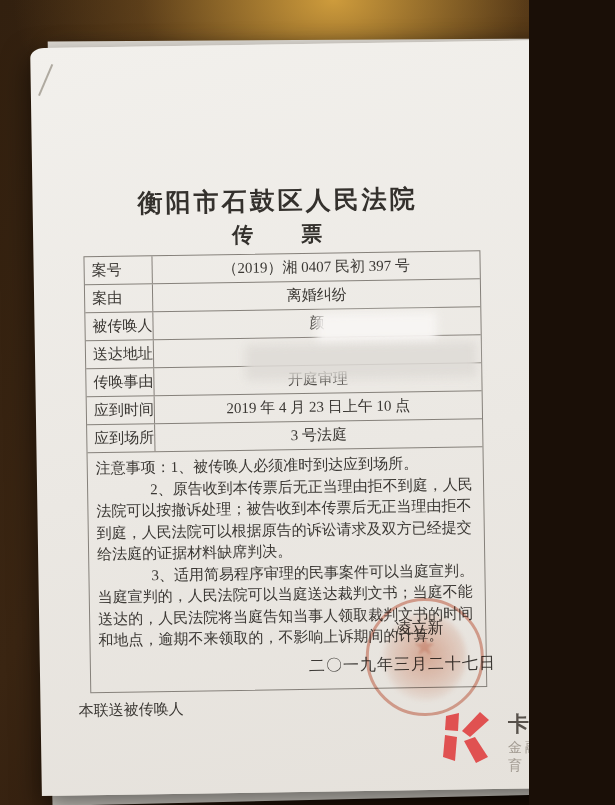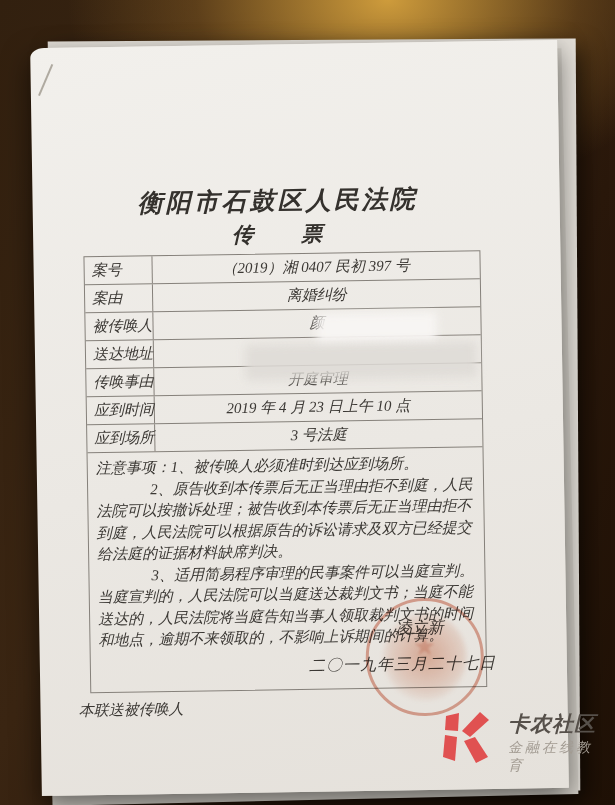--- a/index.html
+++ b/index.html
@@ -1,22 +1,21 @@
 <!DOCTYPE html>
 <html><head>
 <meta charset="utf-8">
 <style>
   html,body{margin:0;padding:0;background:#1a0f07;}
   .photo{
-    position:relative;width:615px;height:805px;overflow:hidden;
+    position:relative;width:529px;height:805px;overflow:hidden;
     font-family:"Liberation Serif","DejaVu Serif",serif;
     background:
       radial-gradient(ellipse 320px 200px at 63% 0%, rgba(214,162,62,0.95), rgba(150,105,40,0.40) 60%, rgba(0,0,0,0) 100%),
       linear-gradient(115deg,#32200f 0%,#3a2512 35%,#2a180b 70%,#1f1106 100%);
-    font-style: italic;
   }
   
   .sheet-under{
     position:absolute;left:50px;top:40px;width:528px;height:752px;
     background:#e3dfd8;transform:rotate(-0.35deg);
     box-shadow:6px 10px 22px rgba(0,0,0,0.55);
   }
   .sheet-under2{
     position:absolute;left:44px;top:54px;width:526px;height:746px;
     background:#d5d1c9;transform:rotate(-1.3deg);

